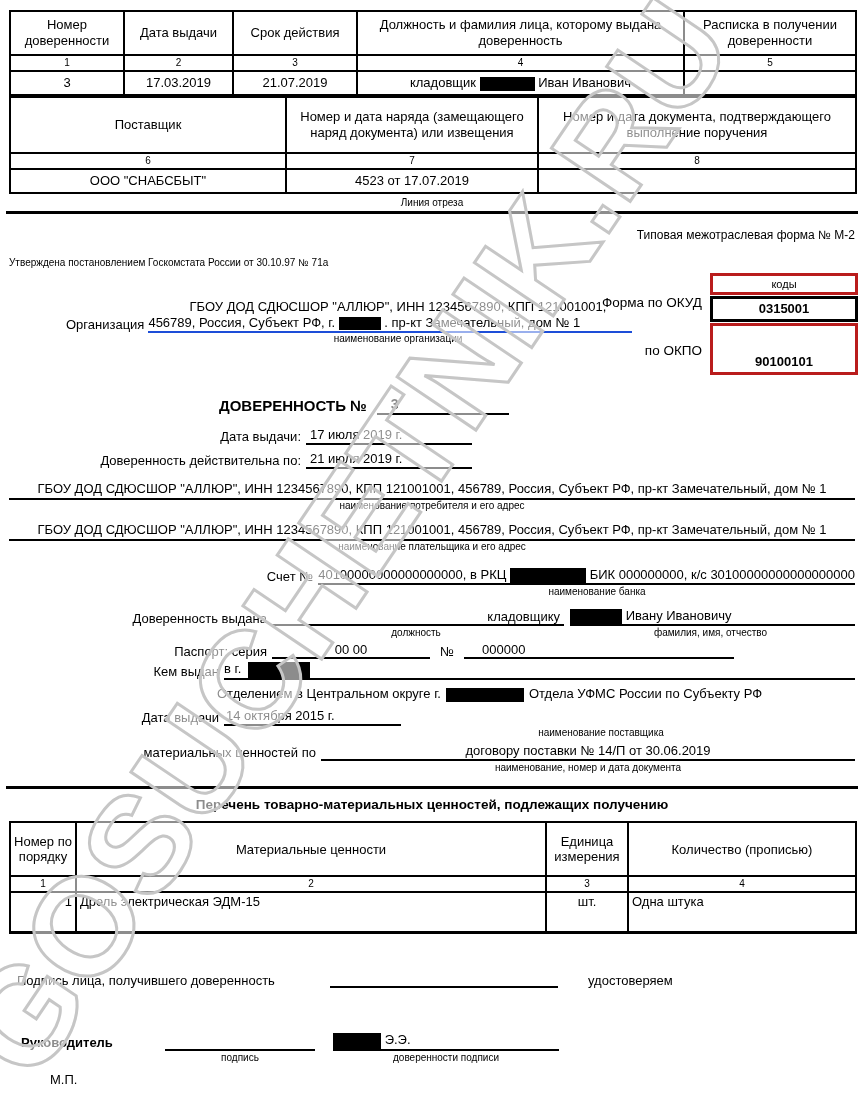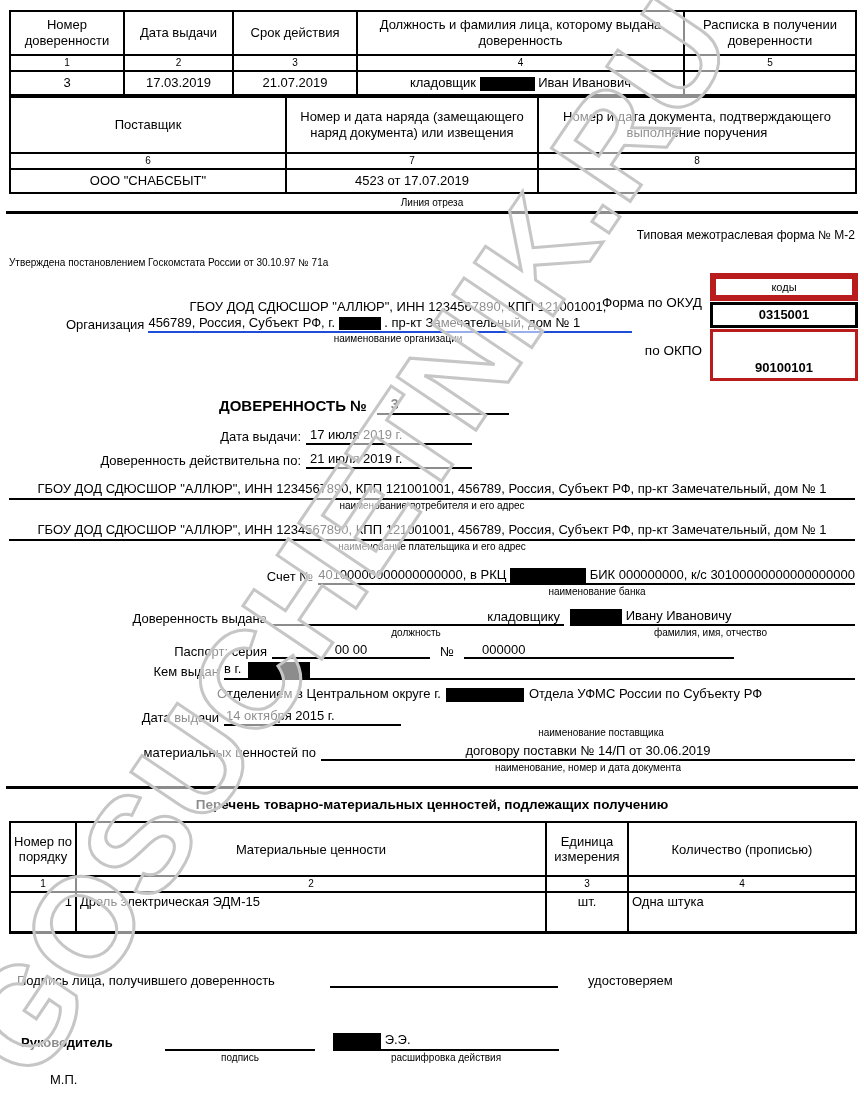--- a/index.html
+++ b/index.html
@@ -17,21 +17,21 @@
   #items-table tr.data td{height:36px;vertical-align:top;text-align:left;border-bottom:3px solid #000;}
   #items-table tr.data td.c-num{text-align:right;}
   #items-table tr.data td.c-unit{text-align:center;}
   
   .cutline{text-align:center;font-size:10px;margin:3px 0 2px;}
   .thick{border-top:3px solid #000;margin:0 6px;}
   .meta1{text-align:right;margin:14px 9px 0;font-size:12px;}
   .meta2{text-align:left;margin:14px 9px 0;font-size:10px;}
   .okudwrap{position:relative;height:104px;margin-top:4px;}
   .codesbox{position:absolute;right:6px;top:0;width:148px;}
-  .codes-hd{border:6px solid #b91c1c;height:16px;font-size:11px;text-align:center;line-height:16px;}
+  .codes-hd{border:3px solid #b91c1c;height:16px;font-size:11px;text-align:center;line-height:16px;}
   .okudcell{border:3px solid #000;margin-top:1px;height:20px;font-weight:bold;text-align:center;line-height:20px;}
   .okpocell{border:3px solid #b91c1c;margin-top:1px;height:44px;font-weight:bold;display:flex;align-items:flex-end;justify-content:center;padding-bottom:2px;}
   .okudlab{position:absolute;right:162px;top:22px;font-size:13.5px;}
   .okpolab{position:absolute;right:162px;top:70px;font-size:13.5px;}
   .orgblock{position:absolute;left:66px;top:26px;width:566px;}
   .orgl1{padding-left:98px;text-align:center;white-space:nowrap;}
   .orgl2{display:flex;align-items:flex-end;}
   .orglabel{padding-right:4px;white-space:nowrap;}
   .orgval{flex:1;border-bottom:2px solid #1d4ed8;white-space:nowrap;}
   .orgcap{margin-left:98px;font-size:10px;text-align:center;}
@@ -280,21 +280,21 @@
     <div class="siglab" style="width:144px">Руководитель</div>
     <div class="sigline" style="width:150px"></div>
     <div class="sigline nowrap" style="width:226px;margin-left:18px;height:auto">
       <span class="red" style="width:48px;height:16px"></span>
       <span>Э.Э.</span>
     </div>
   </div>
   <div class="caprow" style="margin-left:21px">
     <div style="width:144px"></div>
     <div class="cap" style="width:150px">подпись</div>
-    <div class="cap" style="width:226px;margin-left:18px">расшифровка действия</div>
+    <div class="cap" style="width:226px;margin-left:18px">доверенности подписи</div>
   </div>
 
   <div style="margin:8px 0 0 50px">М.П.</div>
 
   <svg class="wm" width="864" height="1117" viewBox="0 0 864 1117">
     <text x="385" y="565" transform="rotate(-56 385 565)" text-anchor="middle" font-family="Liberation Sans, sans-serif" font-weight="bold" font-size="138" fill="rgba(255,255,255,0.55)" stroke="#c6c6c6" stroke-width="3">GOSUCHETNIK.RU</text>
   </svg>
 
 </div>
 

